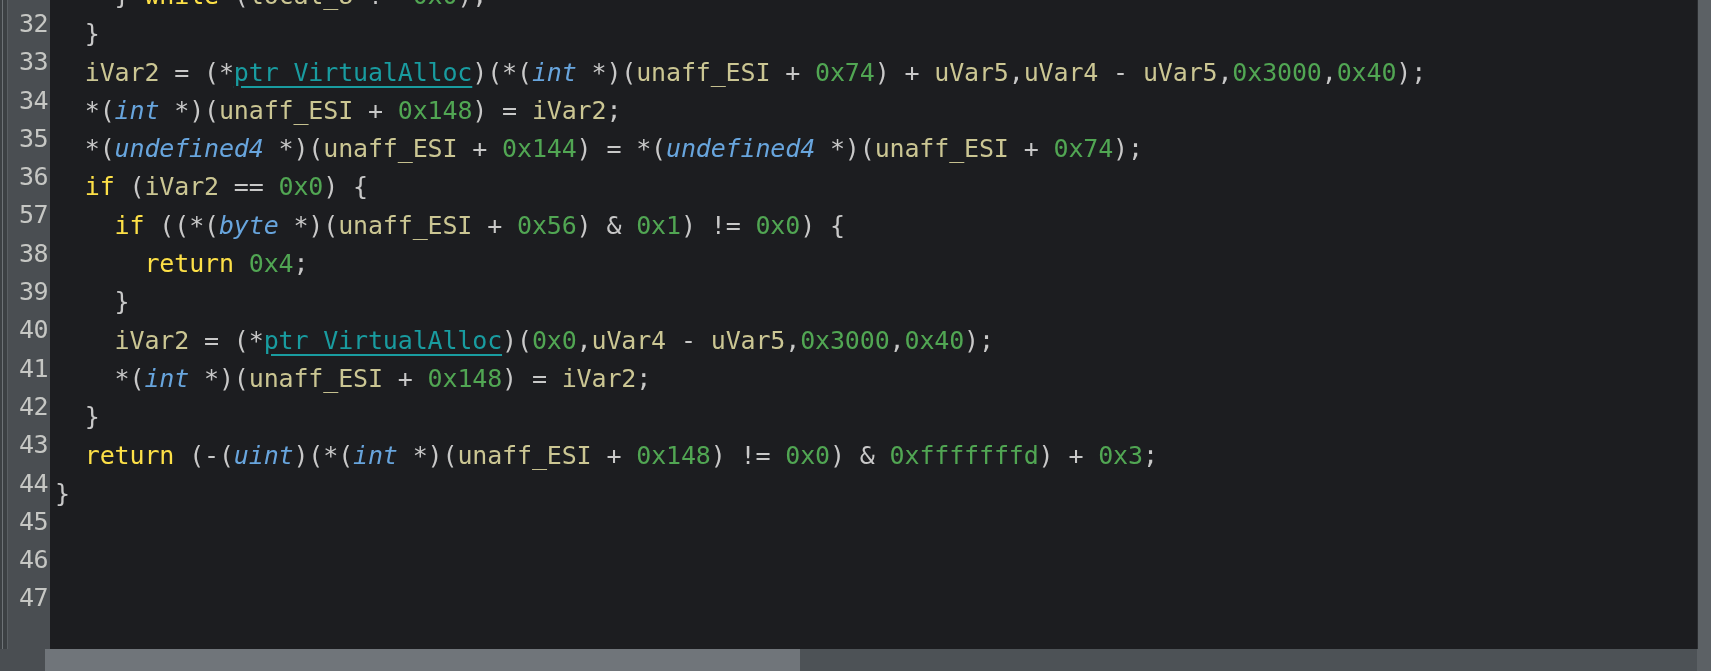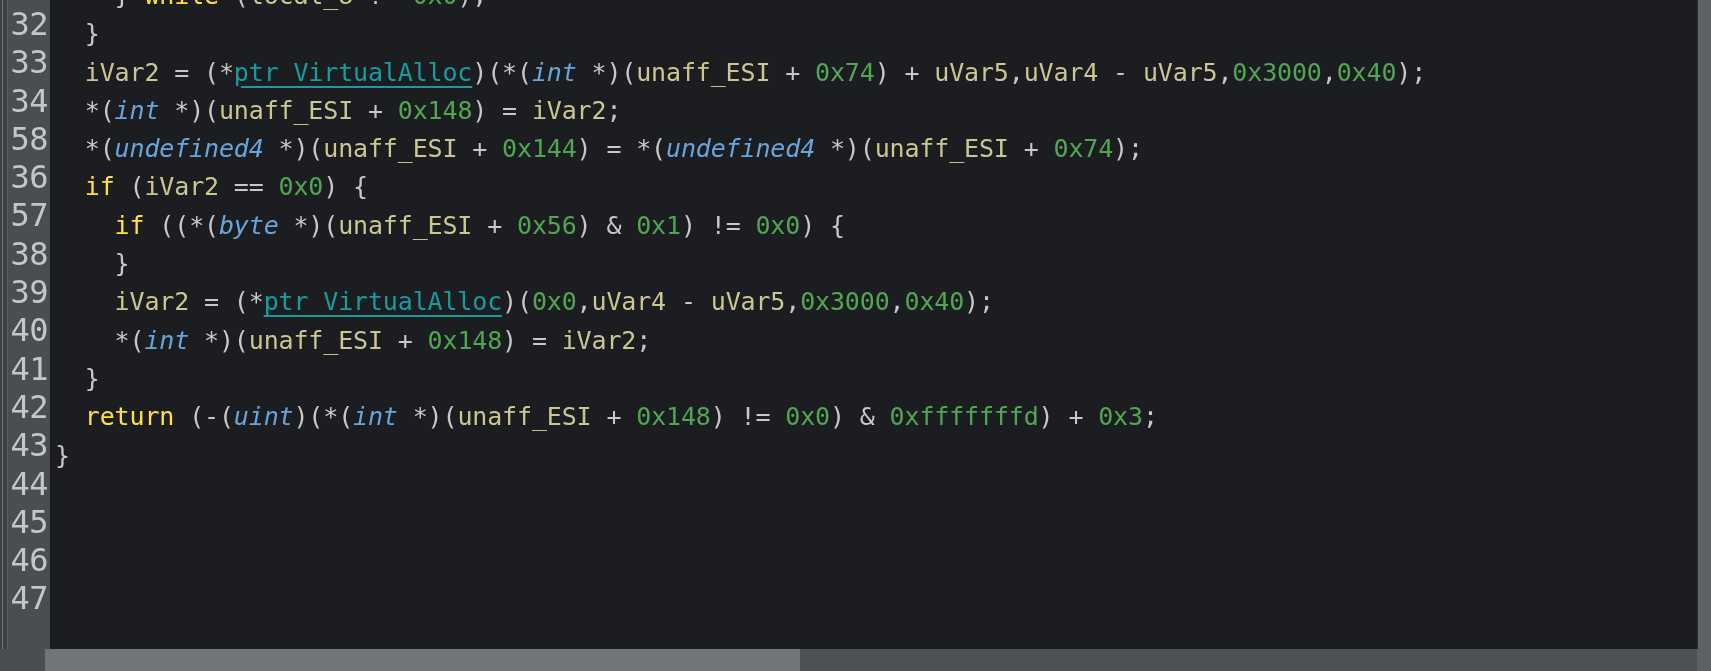--- a/index.html
+++ b/index.html
@@ -51,21 +51,21 @@
     background: #4a4e52;
     border-right: 2px solid #1c1d20;
     padding-top: 5px;
     text-align: right;
     user-select: none;
   }
   .gutter .ln {
     display: block;
     height: 38.3px;
     line-height: 38.3px;
-    font-size: 32px;
+    font-size: 25px;
     color: #c6c7c4;
     padding-right: 2px;
     letter-spacing: -0.5px;
   }
 
   
   .code-area {
     flex: 1 1 auto;
     background: #1c1d20;
     position: relative;
@@ -135,21 +135,21 @@
 <div id="app">
 
   <div class="editor-row">
 
     <div class="marker-bar"></div>
 
     <div class="gutter" id="gutter">
         <span class="ln">32</span>
         <span class="ln">33</span>
         <span class="ln">34</span>
-        <span class="ln">58</span>
+        <span class="ln">35</span>
         <span class="ln">36</span>
         <span class="ln">57</span>
         <span class="ln">38</span>
         <span class="ln">39</span>
         <span class="ln">40</span>
         <span class="ln">41</span>
         <span class="ln">42</span>
         <span class="ln">43</span>
         <span class="ln">44</span>
         <span class="ln">45</span>
@@ -159,20 +159,21 @@
 
     <div class="code-area">
       <div class="code-lines" id="code-lines">
           <div class="code-line"><span class="t-plain">    </span><span class="t-punct">} </span><span class="t-kw">while</span><span class="t-punct"> (</span><span class="t-var">local_8</span><span class="t-op"> != </span><span class="t-num">0x0</span><span class="t-punct">);</span></div>
           <div class="code-line"><span class="t-plain">  </span><span class="t-punct">}</span></div>
           <div class="code-line"><span class="t-plain">  </span><span class="t-var">iVar2</span><span class="t-op"> = (*</span><span class="t-fn">ptr_VirtualAlloc</span><span class="t-punct">)(*(</span><span class="t-type">int</span><span class="t-punct"> *)(</span><span class="t-var">unaff_ESI</span><span class="t-op"> + </span><span class="t-num">0x74</span><span class="t-op">) + </span><span class="t-var">uVar5</span><span class="t-punct">,</span><span class="t-var">uVar4</span><span class="t-op"> - </span><span class="t-var">uVar5</span><span class="t-punct">,</span><span class="t-num">0x3000</span><span class="t-punct">,</span><span class="t-num">0x40</span><span class="t-punct">);</span></div>
           <div class="code-line"><span class="t-punct">  *(</span><span class="t-type">int</span><span class="t-punct"> *)(</span><span class="t-var">unaff_ESI</span><span class="t-op"> + </span><span class="t-num">0x148</span><span class="t-op">) = </span><span class="t-var">iVar2</span><span class="t-punct">;</span></div>
           <div class="code-line"><span class="t-punct">  *(</span><span class="t-type">undefined4</span><span class="t-punct"> *)(</span><span class="t-var">unaff_ESI</span><span class="t-op"> + </span><span class="t-num">0x144</span><span class="t-op">) = *(</span><span class="t-type">undefined4</span><span class="t-punct"> *)(</span><span class="t-var">unaff_ESI</span><span class="t-op"> + </span><span class="t-num">0x74</span><span class="t-punct">);</span></div>
           <div class="code-line"><span class="t-plain">  </span><span class="t-kw">if</span><span class="t-punct"> (</span><span class="t-var">iVar2</span><span class="t-op"> == </span><span class="t-num">0x0</span><span class="t-punct">) {</span></div>
           <div class="code-line"><span class="t-plain">    </span><span class="t-kw">if</span><span class="t-punct"> ((*(</span><span class="t-type">byte</span><span class="t-punct"> *)(</span><span class="t-var">unaff_ESI</span><span class="t-op"> + </span><span class="t-num">0x56</span><span class="t-op">) &amp; </span><span class="t-num">0x1</span><span class="t-op">) != </span><span class="t-num">0x0</span><span class="t-punct">) {</span></div>
+          <div class="code-line"><span class="t-plain">      </span><span class="t-kw">return</span><span class="t-plain"> </span><span class="t-num">0x4</span><span class="t-punct">;</span></div>
           <div class="code-line"><span class="t-plain">    </span><span class="t-punct">}</span></div>
           <div class="code-line"><span class="t-plain">    </span><span class="t-var">iVar2</span><span class="t-op"> = (*</span><span class="t-fn">ptr_VirtualAlloc</span><span class="t-punct">)(</span><span class="t-num">0x0</span><span class="t-punct">,</span><span class="t-var">uVar4</span><span class="t-op"> - </span><span class="t-var">uVar5</span><span class="t-punct">,</span><span class="t-num">0x3000</span><span class="t-punct">,</span><span class="t-num">0x40</span><span class="t-punct">);</span></div>
           <div class="code-line"><span class="t-punct">    *(</span><span class="t-type">int</span><span class="t-punct"> *)(</span><span class="t-var">unaff_ESI</span><span class="t-op"> + </span><span class="t-num">0x148</span><span class="t-op">) = </span><span class="t-var">iVar2</span><span class="t-punct">;</span></div>
           <div class="code-line"><span class="t-plain">  </span><span class="t-punct">}</span></div>
           <div class="code-line"><span class="t-plain">  </span><span class="t-kw">return</span><span class="t-punct"> (-(</span><span class="t-type">uint</span><span class="t-punct">)(*(</span><span class="t-type">int</span><span class="t-punct"> *)(</span><span class="t-var">unaff_ESI</span><span class="t-op"> + </span><span class="t-num">0x148</span><span class="t-op">) != </span><span class="t-num">0x0</span><span class="t-op">) &amp; </span><span class="t-num">0xfffffffd</span><span class="t-op">) + </span><span class="t-num">0x3</span><span class="t-punct">;</span></div>
           <div class="code-line"><span class="t-punct">}</span></div>
           <div class="code-line">&nbsp;</div>
         </div>
     </div>
 

